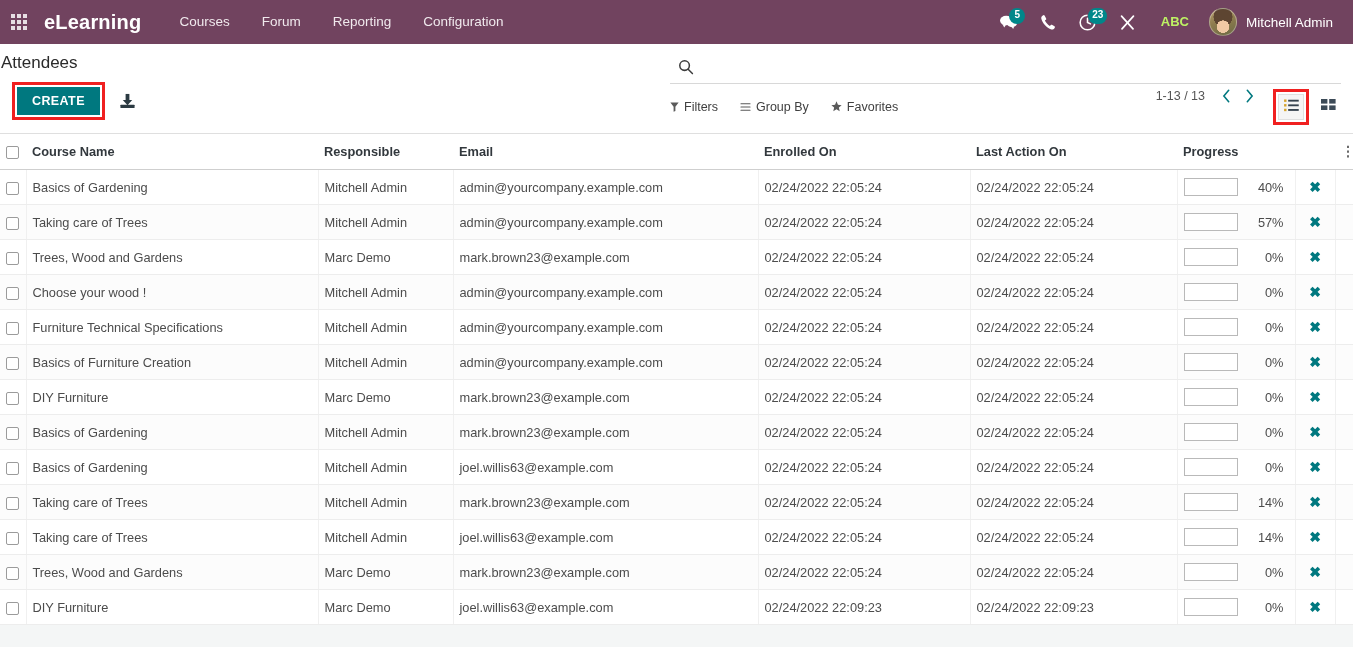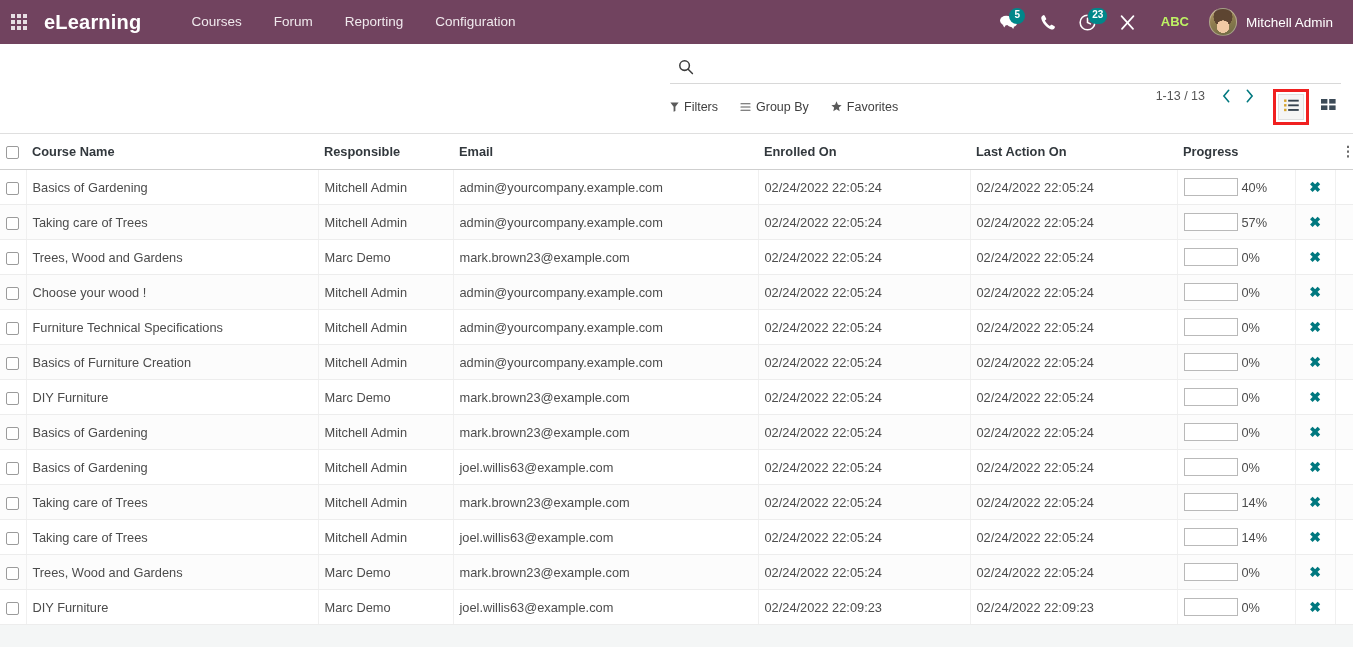--- a/index.html
+++ b/index.html
@@ -32,21 +32,21 @@
     grid-template-rows: repeat(3, 4px);
     gap: 2px;
   }
   .apps-grid .g i { background: #e7dfe4; display: block; width: 4px; height: 4px; }
 
   .brand {
     font-size: 20px;
     font-weight: bold;
     color: #ffffff;
     margin-left: 12px;
-    margin-right: 34px;
+    margin-right: 22px;
     letter-spacing: .2px;
     white-space: nowrap;
   }
   .menu-items { display: flex; align-items: flex-end; height: 44px; }
   .menu-item {
     font-size: 13.5px;
     color: #f0e9ed;
     padding: 0 16px;
     line-height: 44px;
     white-space: nowrap;
@@ -305,20 +305,21 @@
     border: 1px solid #b9b9b9;
     background: #ffffff;
     flex: none;
     overflow: hidden;
   }
   .prog-fill { height: 100%; background: #00787f; }
   .prog-pct {
     font-size: 12.8px;
     color: #4c4c4c;
     width: 42px;
+    text-align: right;
     flex: none;
     margin-left: 4px;
   }
   .del-x {
     color: #00787f;
     font-size: 14px;
     font-weight: bold;
     cursor: pointer;
     line-height: 1;
   }
@@ -397,20 +398,35 @@
     <div class="user-menu">
       <div class="avatar"></div>
       <span class="user-name">Mitchell Admin</span>
     </div>
 
   </div>
 </div>
 
 <div class="control-panel">
 
+  <div class="cp-left">
+    <div class="breadcrumb">Attendees</div>
+    <div class="btn-row">
+      <span class="highlight-box">
+        <button class="btn-create">CREATE</button>
+      </span>
+      <span class="export-icon">
+        <svg width="17" height="17" viewBox="0 0 18 18" fill="#2b3a42">
+          <rect x="7" y="1" width="4" height="7"></rect>
+          <path d="M4 7.5 L14 7.5 L9 13 Z"></path>
+          <rect x="1.5" y="12.5" width="15" height="3.5" rx="0.6"></rect>
+        </svg>
+      </span>
+    </div>
+  </div>
 
   <div class="cp-right">
     <div class="searchbar">
       <span class="search-icon">
         <svg width="16" height="16" viewBox="0 0 18 18" fill="none" stroke="#3c3c3c" stroke-width="1.7">
           <circle cx="7.4" cy="7.4" r="5.4"></circle>
           <path d="M11.4 11.6 L16.2 16.4" stroke-linecap="round"></path>
         </svg>
       </span>
     </div>

